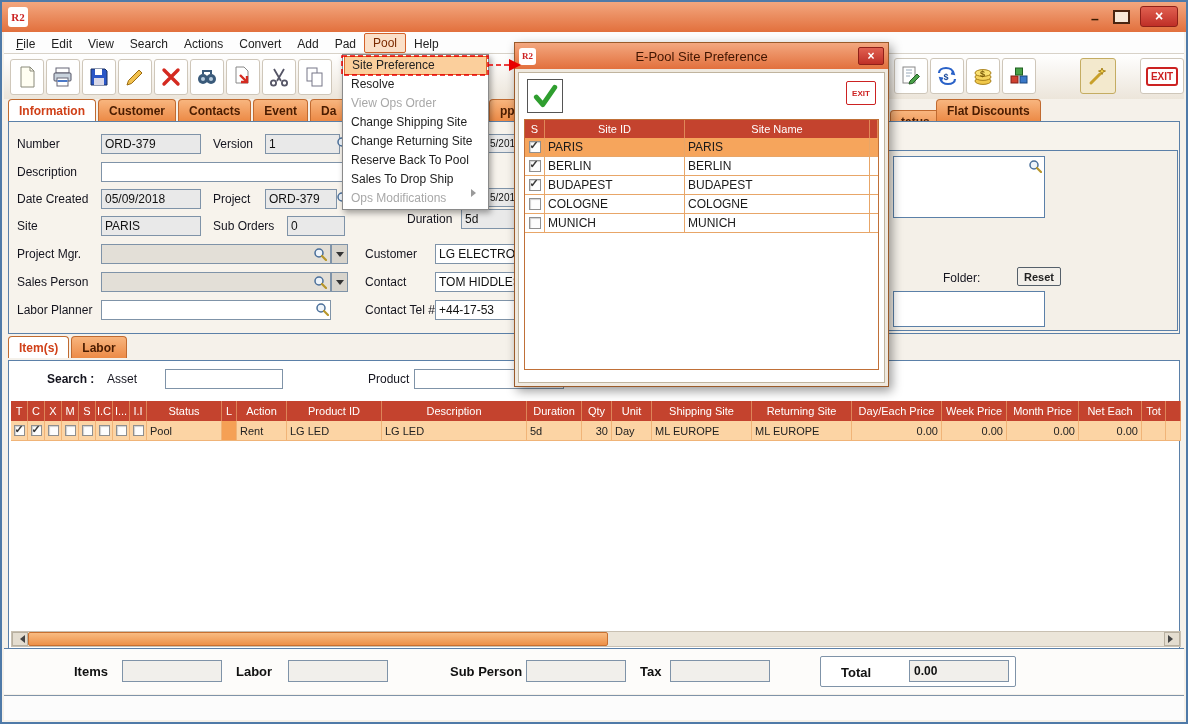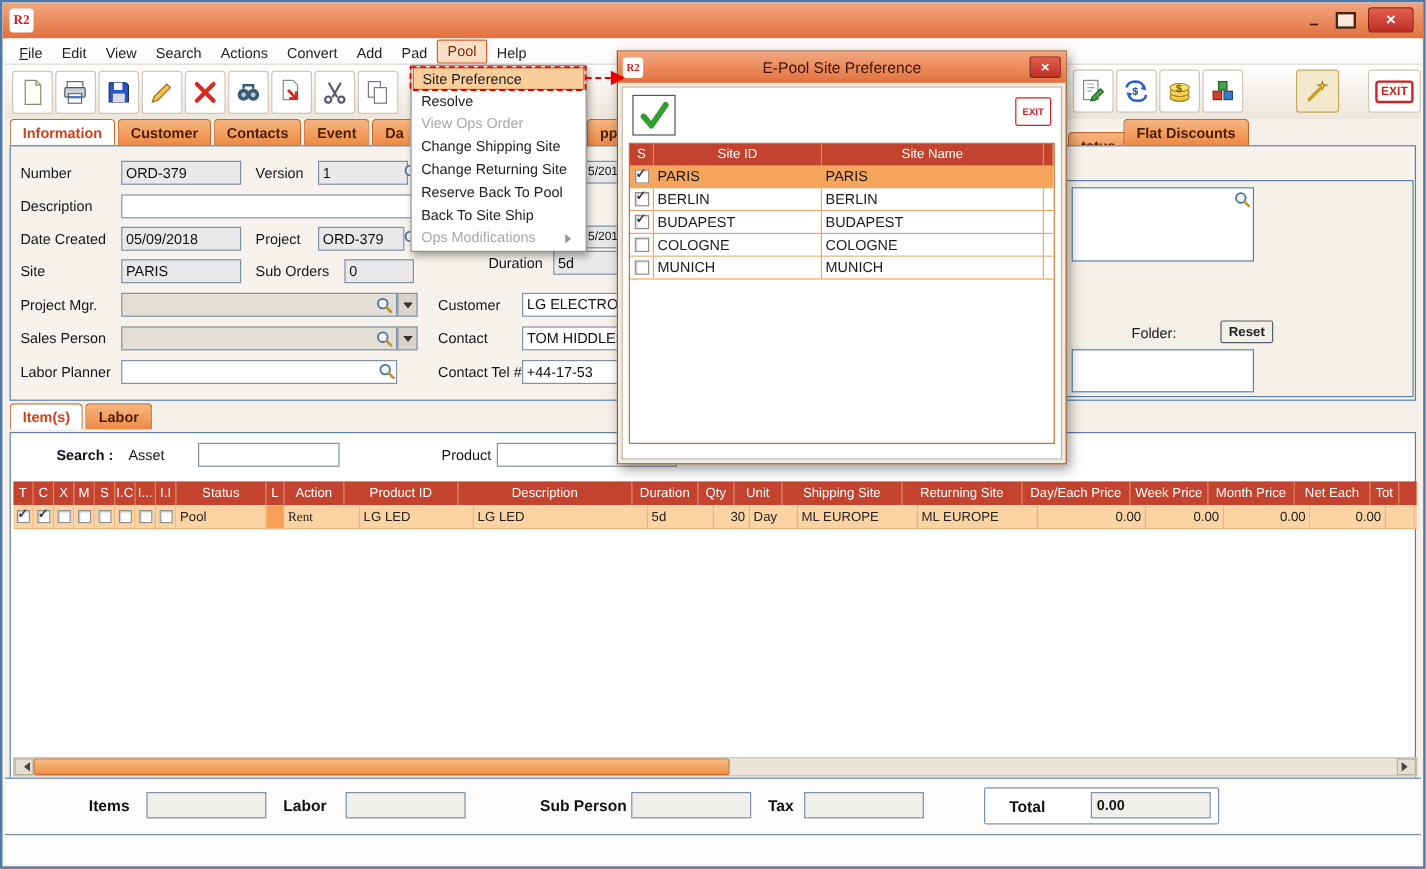--- a/index.html
+++ b/index.html
@@ -49,21 +49,21 @@
 .comments-tab{position:absolute;left:878px;top:129px;height:19px;padding:2px 10px 0;background:linear-gradient(#f8b57e,#ec8a46);border:1px solid #c06a30;border-bottom:none;border-radius:4px 4px 0 0;font-size:12px;font-weight:bold;color:#4a1c00;}
 .comments-panel{position:absolute;left:877px;top:28px;width:292px;height:181px;border:1px solid #5b80a8;background:#f4f0e8;}
 .comments-box{position:absolute;left:6px;top:5px;width:152px;height:62px;background:#fff;border:1px solid #5b80a8;}
 .comments-box .mag{right:2px;top:2px;}
 .folder-lbl{position:absolute;left:56px;top:120px;font-size:12px;color:#14141e;}
 .reset-btn{position:absolute;left:130px;top:116px;width:44px;height:19px;background:#f2efe9;border:1px solid #55606a;border-radius:2px;font-size:11px;font-weight:bold;font-family:inherit;color:#222;}
 .folder-box{position:absolute;left:6px;top:140px;width:152px;height:36px;background:#fff;border:1px solid #5b80a8;}
 
 
 .pool-menu{position:absolute;left:340px;top:52px;width:147px;background:#fff;border:1px solid #8a8a8a;box-shadow:2px 3px 6px rgba(0,0,0,.35);z-index:60;padding:1px;}
-.pm-item{height:19px;line-height:19px;padding:0 7px;font-size:12px;color:#222;display:flex;justify-content:space-between;align-items:center;white-space:nowrap;}
+.pm-item{height:19px;line-height:19px;padding:0 7px;font-size:12px;color:#222;display:flex;justify-content:space-between;white-space:nowrap;}
 .pm-item.disabled{color:#a8a8a8;}
 .pm-item.selected{background:#fbcf9c;border:1px solid #e06828;line-height:16px;}
 .tri-right-sm{width:0;height:0;border:4px solid transparent;border-left:5px solid #9a9a9a;}
 
 
 .dialog{position:absolute;left:512px;top:40px;width:375px;height:345px;background:#efe9df;border:1px solid #9a5a2a;z-index:70;box-shadow:3px 4px 10px rgba(0,0,0,.4);}
 .dlg-titlebar{position:absolute;left:0;top:0;right:0;height:26px;background:linear-gradient(#f3a77f,#e2703d);display:flex;align-items:center;padding:0 4px;}
 .dlg-title{position:absolute;left:0;right:0;text-align:center;font-size:13px;color:#401500;}
 .dlg-close{position:absolute;right:4px;top:4px;width:26px;height:18px;background:linear-gradient(#e06050,#bf2f27);border:1px solid #8f2018;border-radius:2px;color:#fff;text-align:center;line-height:16px;font-size:12px;font-weight:bold;z-index:2;}
 .dlg-body{position:absolute;left:3px;top:29px;right:3px;bottom:3px;background:#fff;border:1px solid #c0b49e;}
@@ -399,21 +399,21 @@
         <span class="cbx sm" data-name="item-checkbox"></span>
       </div>
       <div class="itc ctr" data-name="item-flag-cell" style="width: 17px;">
         <span class="cbx sm" data-name="item-checkbox"></span>
       </div>
       <div class="itc ctr" data-name="item-flag-cell" style="width: 17px;">
         <span class="cbx sm" data-name="item-checkbox"></span>
       </div>
       <div class="itc" data-name="item-cell-status" style="width: 75px;">Pool</div>
       <div class="itc" data-name="item-color-cell" style="background: rgb(245, 160, 85); width: 15px;"></div>
-      <div class="itc" data-name="item-cell-action" style="width: 63px; font-family: Liberation Serif, serif;">Rent</div>
+      <div class="itc" data-name="item-cell-action" style="width: 50px;">Rent</div>
       <div class="itc" data-name="item-cell-product-id" style="width: 95px;">LG LED</div>
       <div class="itc" data-name="item-cell-description" style="width: 145px;">LG LED</div>
       <div class="itc" data-name="item-cell-duration" style="width: 55px;">5d</div>
       <div class="itc num" data-name="item-cell-qty" style="width: 30px;">30</div>
       <div class="itc" data-name="item-cell-unit" style="width: 40px;">Day</div>
       <div class="itc" data-name="item-cell-shipping-site" style="width: 100px;">ML EUROPE</div>
       <div class="itc" data-name="item-cell-returning-site" style="width: 100px;">ML EUROPE</div>
       <div class="itc num" data-name="item-cell-day-each-price" style="width: 90px;">0.00</div>
       <div class="itc num" data-name="item-cell-week-price" style="width: 65px;">0.00</div>
       <div class="itc num" data-name="item-cell-month-price" style="width: 72px;">0.00</div>
@@ -465,21 +465,21 @@
     <div class="pm-item normal" data-name="pool-menu-item-change-shipping-site">
       <span>Change Shipping Site</span>
     </div>
     <div class="pm-item normal" data-name="pool-menu-item-change-returning-site">
       <span>Change Returning Site</span>
     </div>
     <div class="pm-item normal" data-name="pool-menu-item-reserve-back-to-pool">
       <span>Reserve Back To Pool</span>
     </div>
     <div class="pm-item normal" data-name="pool-menu-item-back-to-drop-ship">
-      <span>Back To Site Ship</span>
+      <span>Sales To Drop Ship</span>
     </div>
     <div class="pm-item disabled" data-name="pool-menu-item-ops-modifications">
       <span>Ops Modifications</span>
       <span class="tri-right-sm" data-name="submenu-arrow-icon"></span>
     </div>
   </div>
 
 <div class="dialog" data-name="epool-dialog">
   <div class="dlg-titlebar" data-name="dialog-titlebar">
     <span class="r2logo" style="width:17px;height:17px;font-size:9px" data-name="dialog-logo">R2</span>

